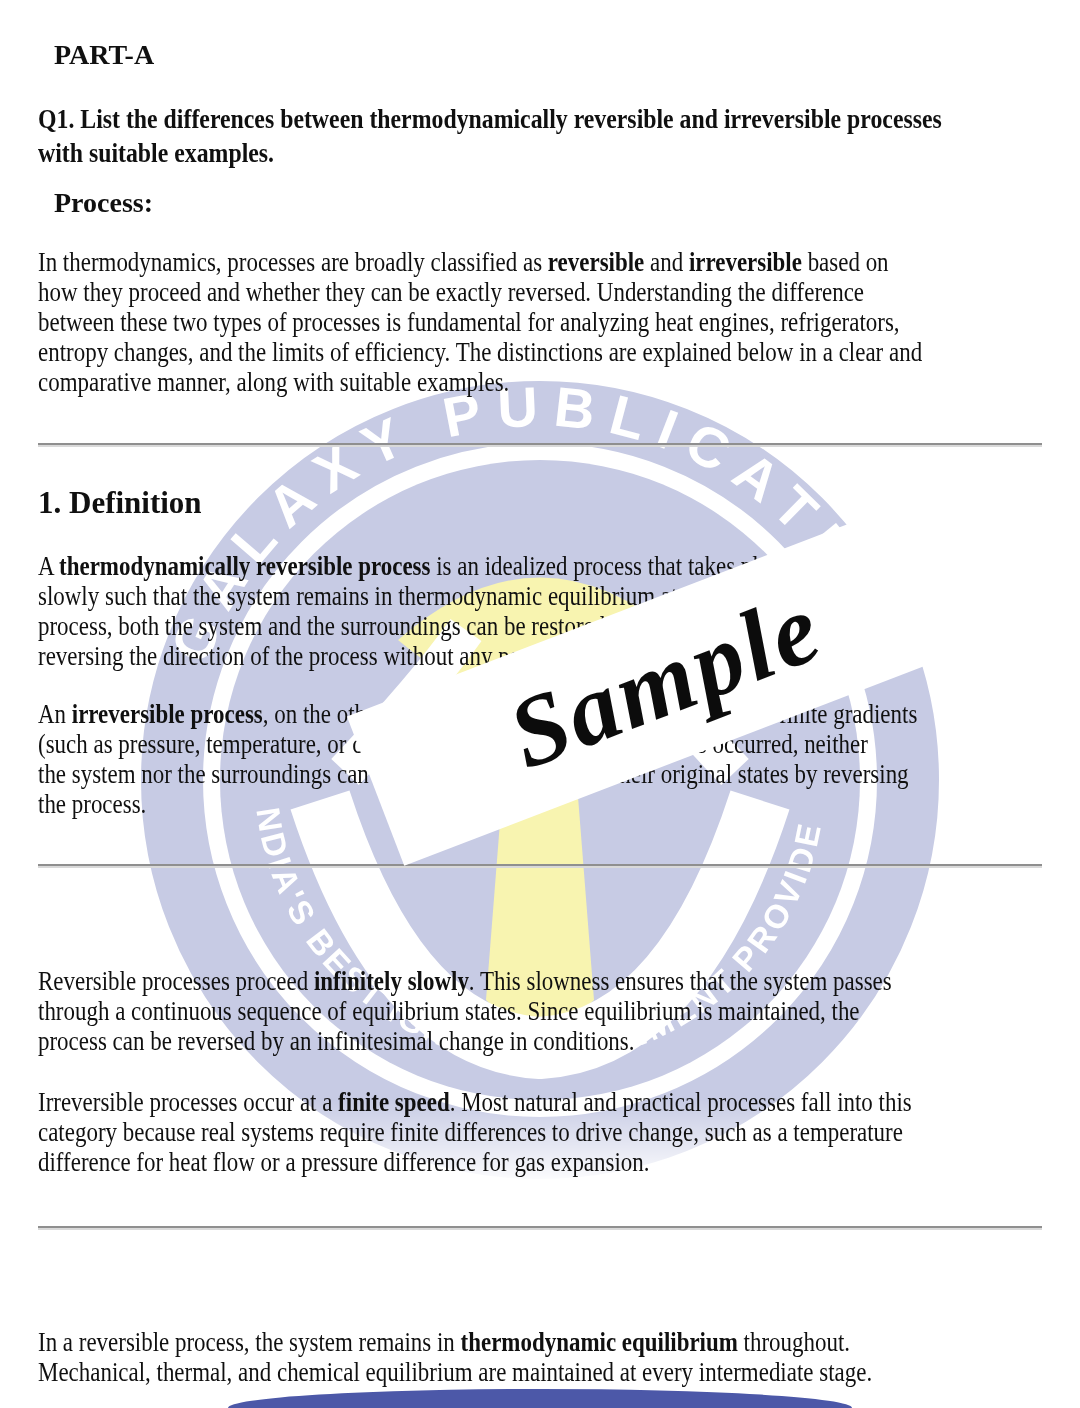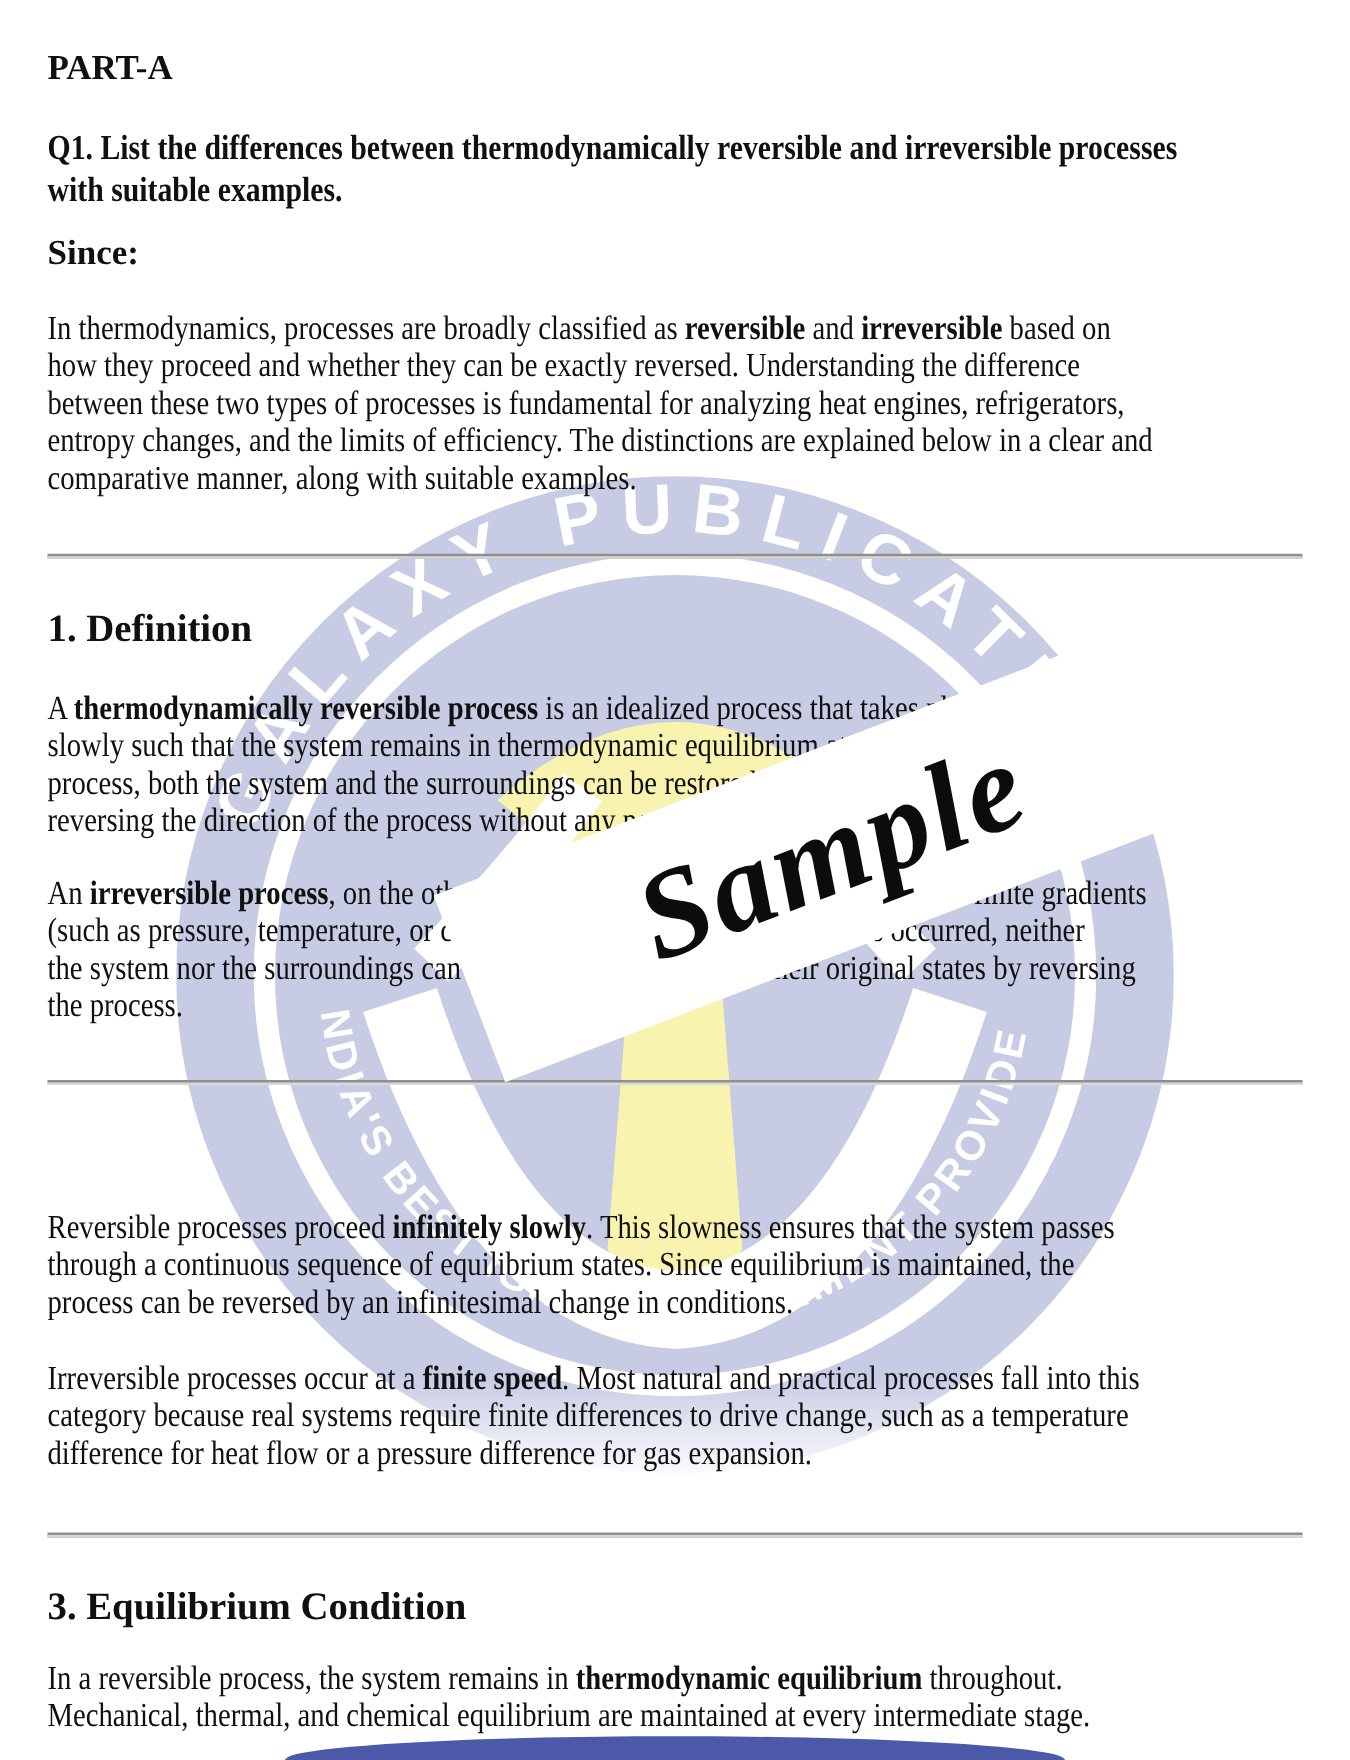--- a/index.html
+++ b/index.html
@@ -24,21 +24,21 @@
   }
   
   .content{position:absolute;inset:0;z-index:2;}
   .blk{position:absolute;left:38px;}
   .tx{
     font-size:27px;line-height:30px;white-space:pre-line;
     transform:scaleX(0.85);transform-origin:0 0;width:1180px;
   }
   .tx .b{font-weight:bold;}
   .q{font-size:28px;line-height:34px;}
-  .lbl{font-size:28px;font-weight:bold;line-height:30px;}
+  .lbl{font-size:28px;font-weight:bold;line-height:30px;margin-left:16px;}
   .head{font-size:31px;font-weight:bold;line-height:34px;}
   .hr{
     position:absolute;left:38px;width:1004px;height:2px;background:#8f8f8f;
     border-bottom:2px solid #d9d9d9;z-index:2;
   }
 </style>
 </head>
 <body>
 
 <div class="page">
@@ -82,21 +82,21 @@
 
   <div class="page-bottom-band"></div>
 
   <div class="content">
 
     <div class="blk lbl" style="top:40px;">PART-A</div>
 
     <div class="blk tx q" style="top:102px;"><span class="b">Q1. List the differences between thermodynamically reversible and irreversible processes
 with suitable examples.</span></div>
 
-    <div class="blk lbl" style="top:188px;">Since:</div>
+    <div class="blk lbl" style="top:188px;">Process:</div>
 
     <div class="blk tx" style="top:247px;"><span>In thermodynamics, processes are broadly classified as </span><span class="b">reversible</span><span> and </span><span class="b">irreversible</span><span> based on
 how they proceed and whether they can be exactly reversed. Understanding the difference
 between these two types of processes is fundamental for analyzing heat engines, refrigerators,
 entropy changes, and the limits of efficiency. The distinctions are explained below in a clear and
 comparative manner, along with suitable examples.</span></div>
 
     <div class="hr" style="top:443px;"></div>
 
     <div class="blk head" style="top:486px;">1. Definition</div>
@@ -117,21 +117,20 @@
     <div class="blk tx" style="top:966px;"><span>Reversible processes proceed </span><span class="b">infinitely slowly</span><span>. This slowness ensures that the system passes
 through a continuous sequence of equilibrium states. Since equilibrium is maintained, the
 process can be reversed by an infinitesimal change in conditions.</span></div>
 
     <div class="blk tx" style="top:1087px;"><span>Irreversible processes occur at a </span><span class="b">finite speed</span><span>. Most natural and practical processes fall into this
 category because real systems require finite differences to drive change, such as a temperature
 difference for heat flow or a pressure difference for gas expansion.</span></div>
 
     <div class="hr" style="top:1226px;"></div>
 
-    <div class="blk head" style="top:1268px;">3. Equilibrium Condition</div>
 
     <div class="blk tx" style="top:1327px;"><span>In a reversible process, the system remains in </span><span class="b">thermodynamic equilibrium</span><span> throughout.
 Mechanical, thermal, and chemical equilibrium are maintained at every intermediate stage.</span></div>
   </div>
 
   <div class="sample">
     <span>Sample</span>
   </div>
 
 </div>

